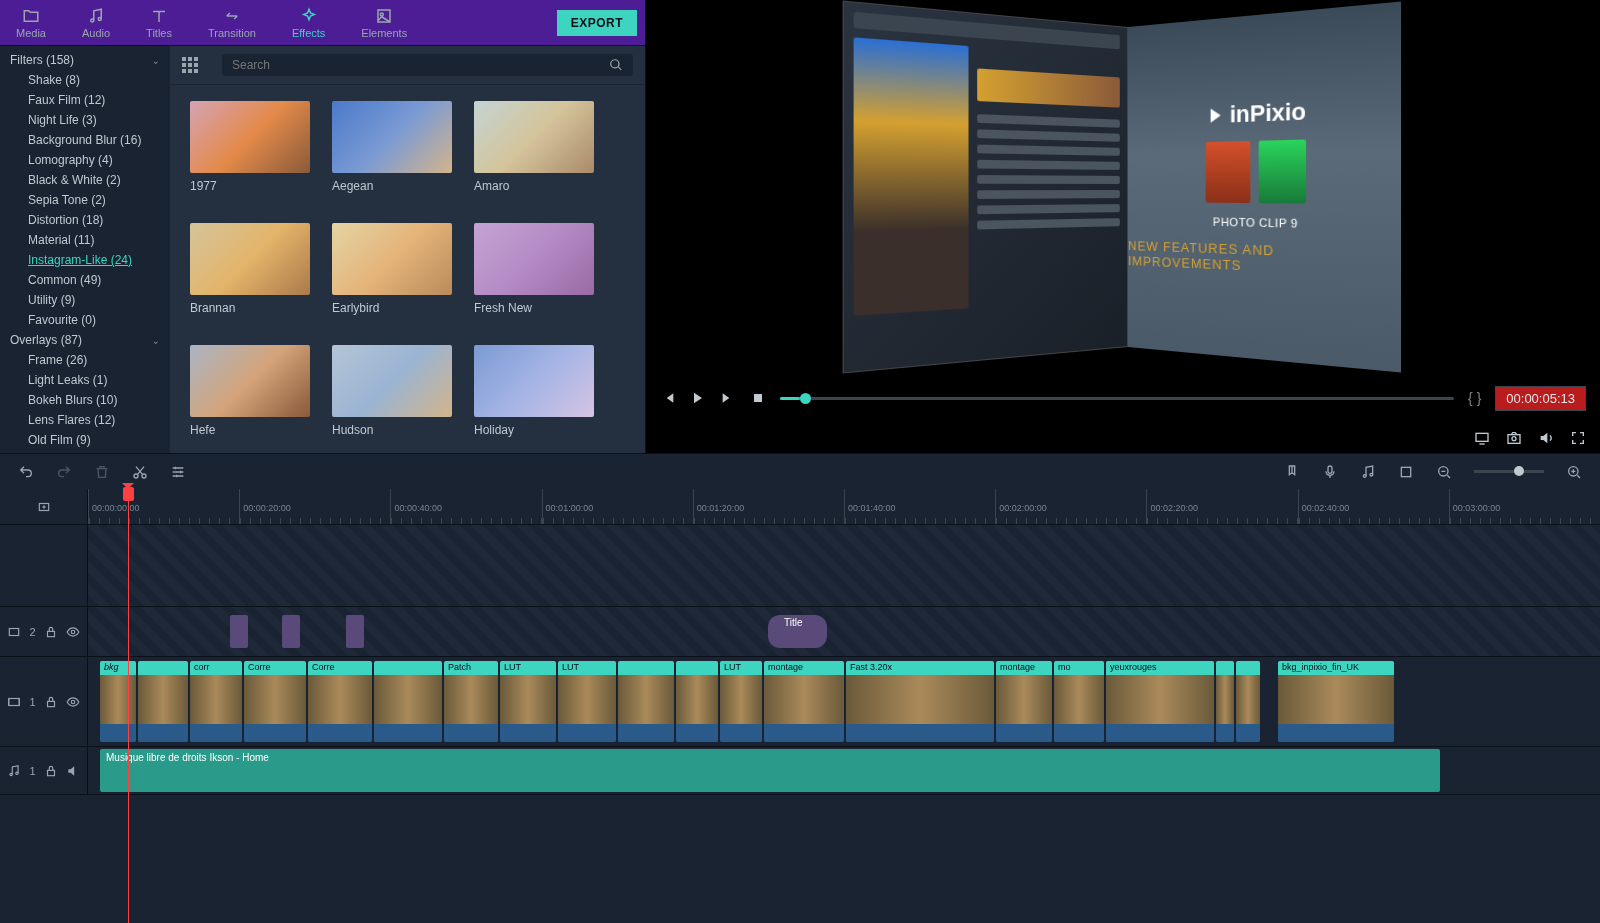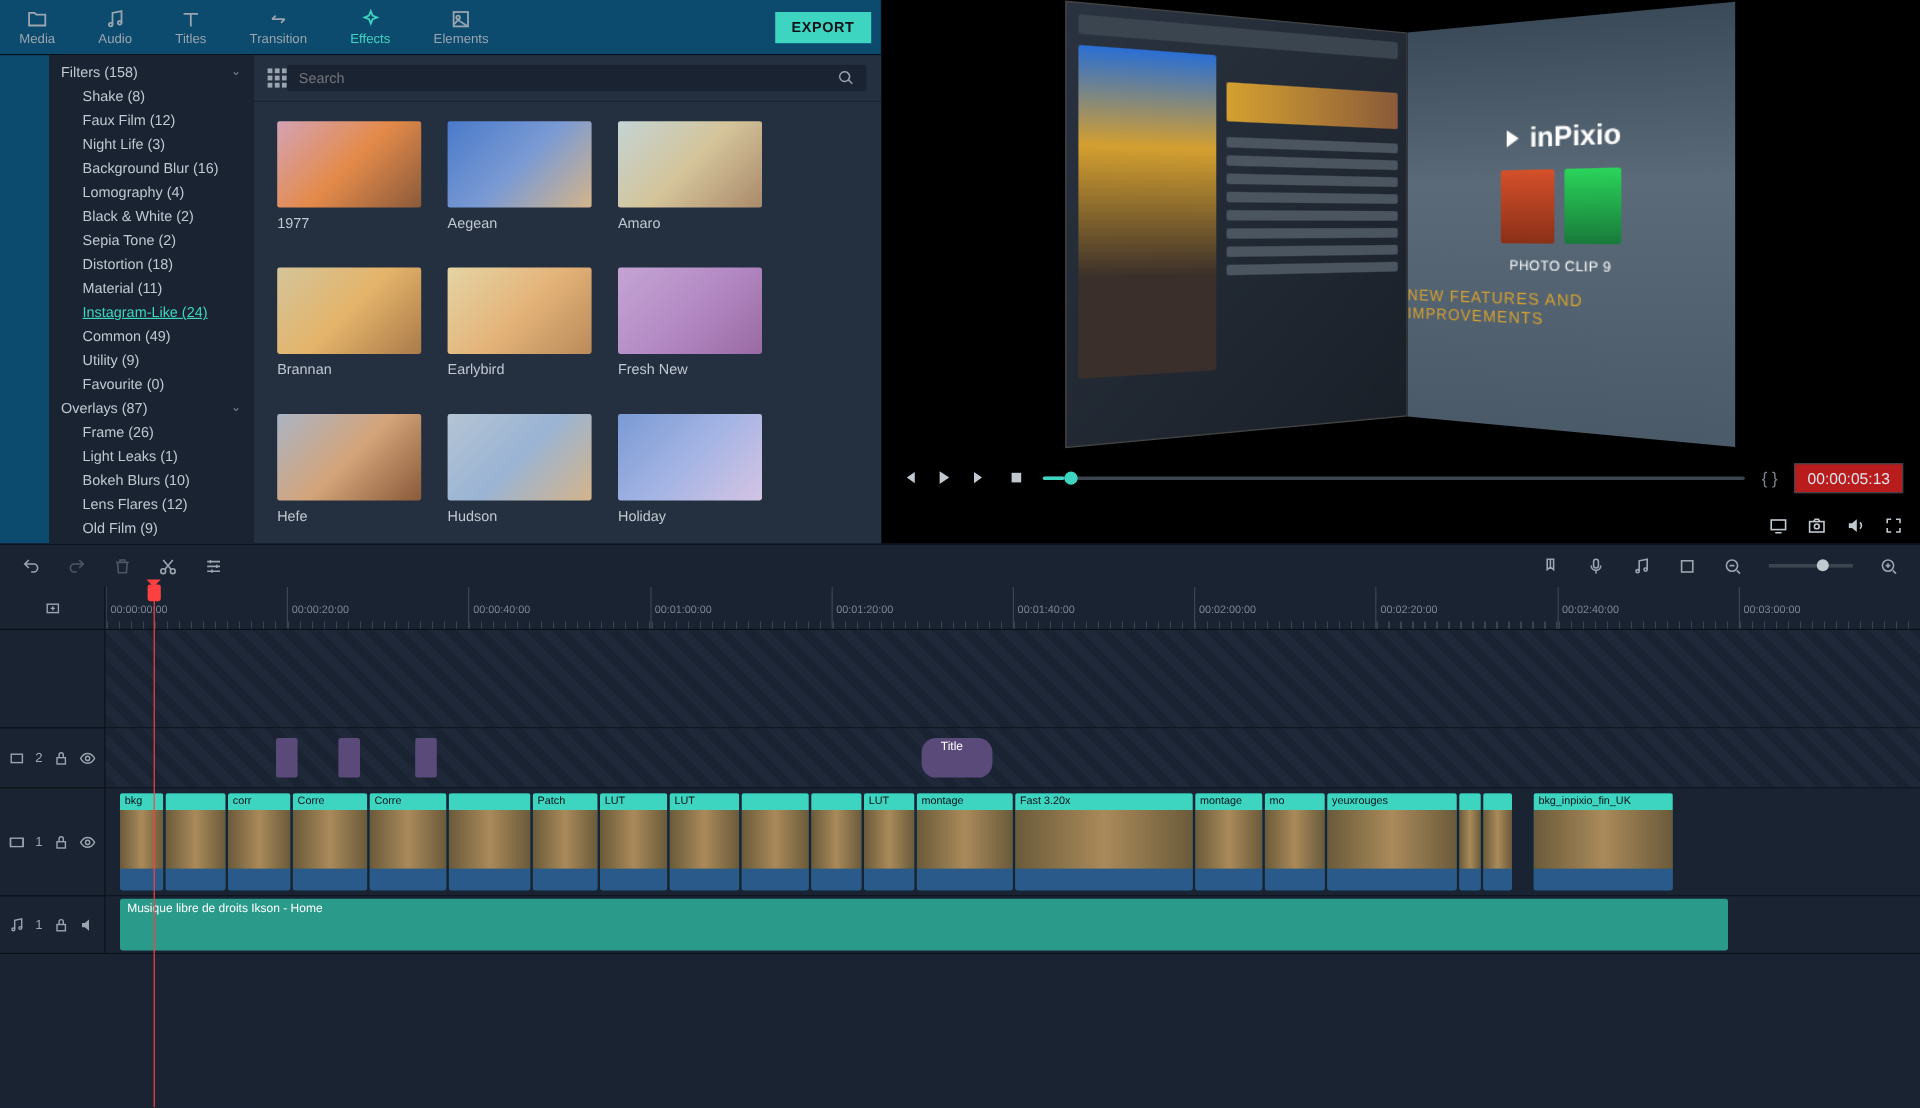--- a/index.html
+++ b/index.html
@@ -4,39 +4,39 @@
 <style>
 * { margin: 0; padding: 0; box-sizing: border-box; font-family: Arial, sans-serif; }
 body { background: #1a2332; color: #c0c8d0; overflow: hidden; width: 1600px; height: 923px; }
 
 .app { display: flex; flex-direction: column; width: 100%; height: 100%; }
 
 
 .top { display: flex; height: 453px; }
 
 
-.panel-left { width: 735px; display: flex; flex-direction: column; background: #0c4a6e; border-right: 1px solid #0a1018; }
+.panel-left { width: 646px; display: flex; flex-direction: column; background: #4c1d95; border-right: 1px solid #0a1018; }
 
 
 .tabs { display: flex; height: 46px; align-items: center; padding: 0 8px; gap: 20px; border-bottom: 1px solid #0a1018; position: relative; }
 .tab { display: flex; flex-direction: column; align-items: center; gap: 2px; color: #9aa5b0; cursor: pointer; padding: 4px 8px; font-size: 11px; }
 .tab.active { color: #3dd4c0; }
 .tab svg { width: 18px; height: 18px; }
 .export-btn { margin-left: auto; background: #3dd4c0; color: #0a1018; font-weight: bold; border: none; padding: 6px 14px; font-size: 12px; cursor: pointer; letter-spacing: 0.5px; }
 
 
-.library { display: flex; flex: 1; min-height: 0; margin-left: 41px; }
+.library { display: flex; flex: 1; min-height: 0; }
 .sidebar { width: 170px; background: #1a2332; overflow-y: auto; font-size: 12px; padding: 4px 0; }
 .cat { padding: 3px 10px; cursor: pointer; display: flex; align-items: center; justify-content: space-between; }
 .cat.child { padding-left: 28px; }
 .cat.selected { color: #3dd4c0; text-decoration: underline; }
 .cat-chevron { font-size: 10px; color: #7a8590; }
 
 .content { flex: 1; display: flex; flex-direction: column; background: #243040; }
-.content-header { display: flex; align-items: center; padding: 8px 12px; gap: 0; border-bottom: 1px solid #1a2332; }
+.content-header { display: flex; align-items: center; padding: 8px 12px; gap: 24px; border-bottom: 1px solid #1a2332; }
 .grid-toggle { display: grid; grid-template-columns: repeat(3,4px); gap: 2px; cursor: pointer; }
 .grid-toggle span { width: 4px; height: 4px; background: #9aa5b0; }
 .search-wrap { flex: 1; display: flex; align-items: center; background: #1a2332; border-radius: 3px; padding: 4px 10px; }
 .search-wrap input { flex: 1; background: transparent; border: none; color: #c0c8d0; outline: none; font-size: 12px; }
 .search-wrap svg { width: 14px; height: 14px; fill: #9aa5b0; }
 
 .thumbs { flex: 1; overflow-y: auto; padding: 16px 20px; display: grid; grid-template-columns: repeat(3, 120px); gap: 30px 22px; align-content: start; }
 .thumb { display: flex; flex-direction: column; gap: 6px; cursor: pointer; }
 .thumb-img { width: 120px; height: 72px; border-radius: 2px; display: flex; align-items: center; justify-content: center; }
 .thumb-label { font-size: 12px; color: #c0c8d0; }
@@ -466,21 +466,21 @@
         <svg class="th-icon" viewBox="0 0 24 24" fill="none" stroke="currentColor" stroke-width="2">
             <rect x="6" y="11" width="12" height="9"></rect>
             <path d="M9 11V7a3 3 0 016 0v4"></path>
           </svg>
         <svg class="th-icon" viewBox="0 0 24 24" fill="none" stroke="currentColor" stroke-width="2">
             <path d="M2 12s4-7 10-7 10 7 10 7-4 7-10 7-10-7-10-7z"></path>
             <circle cx="12" cy="12" r="3"></circle>
           </svg>
       </div>
       <div class="track-body" id="video-track">
-          <div class="clip vid" style="left: 12px; width: 36px;">
+          <div class="clip vid" style="left: 12px; width: 36px; font-style: italic;">
             <div class="clip-bar">bkg</div>
             <div class="clip-thumb"></div>
             <div class="clip-audio"></div>
           </div>
           <div class="clip vid" style="left: 50px; width: 50px;">
             <div class="clip-bar"></div>
             <div class="clip-thumb"></div>
             <div class="clip-audio"></div>
           </div>
           <div class="clip vid" style="left: 102px; width: 52px;">

